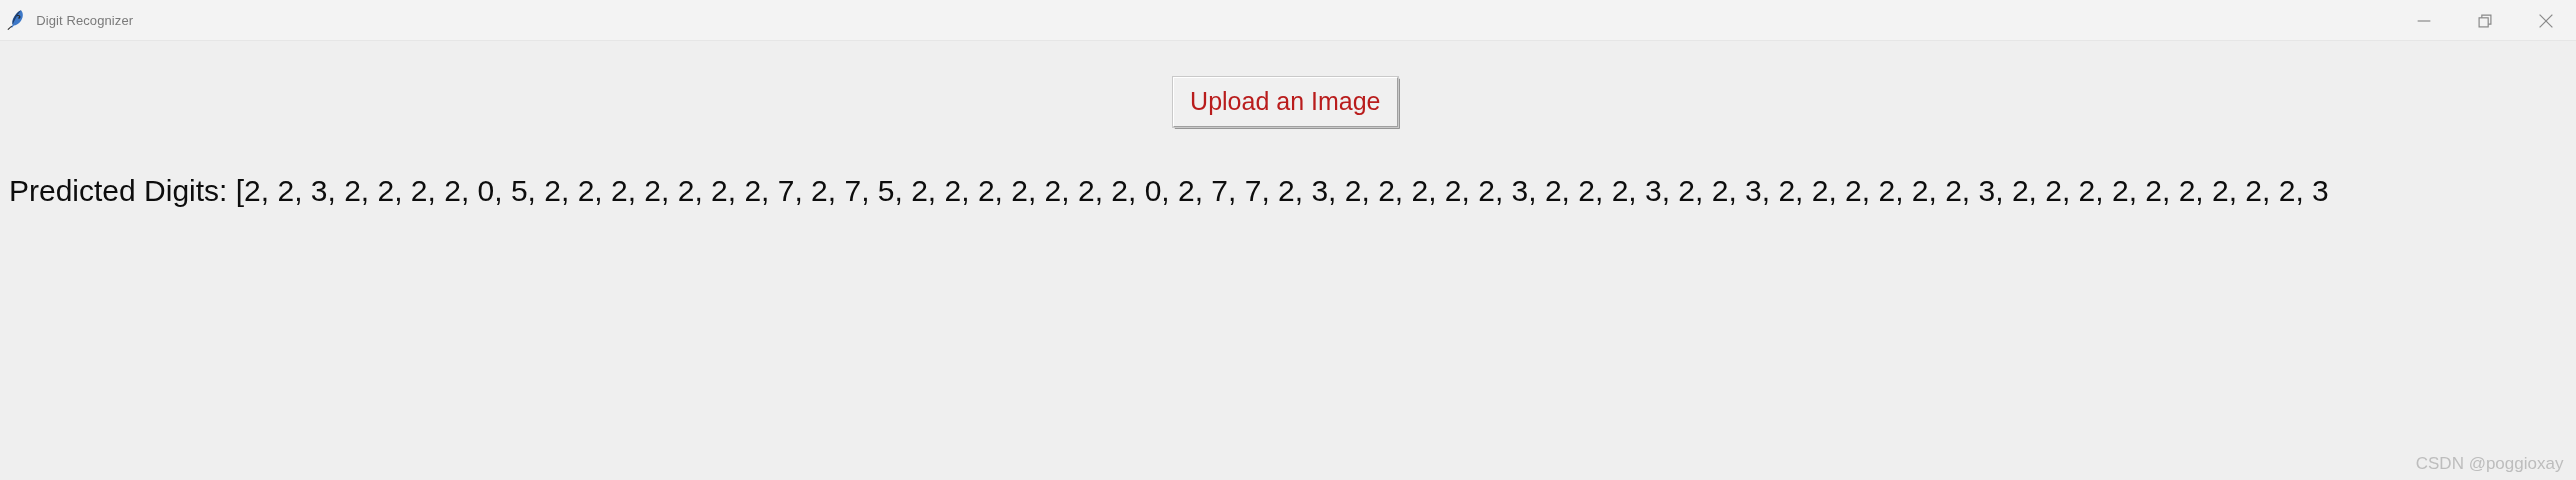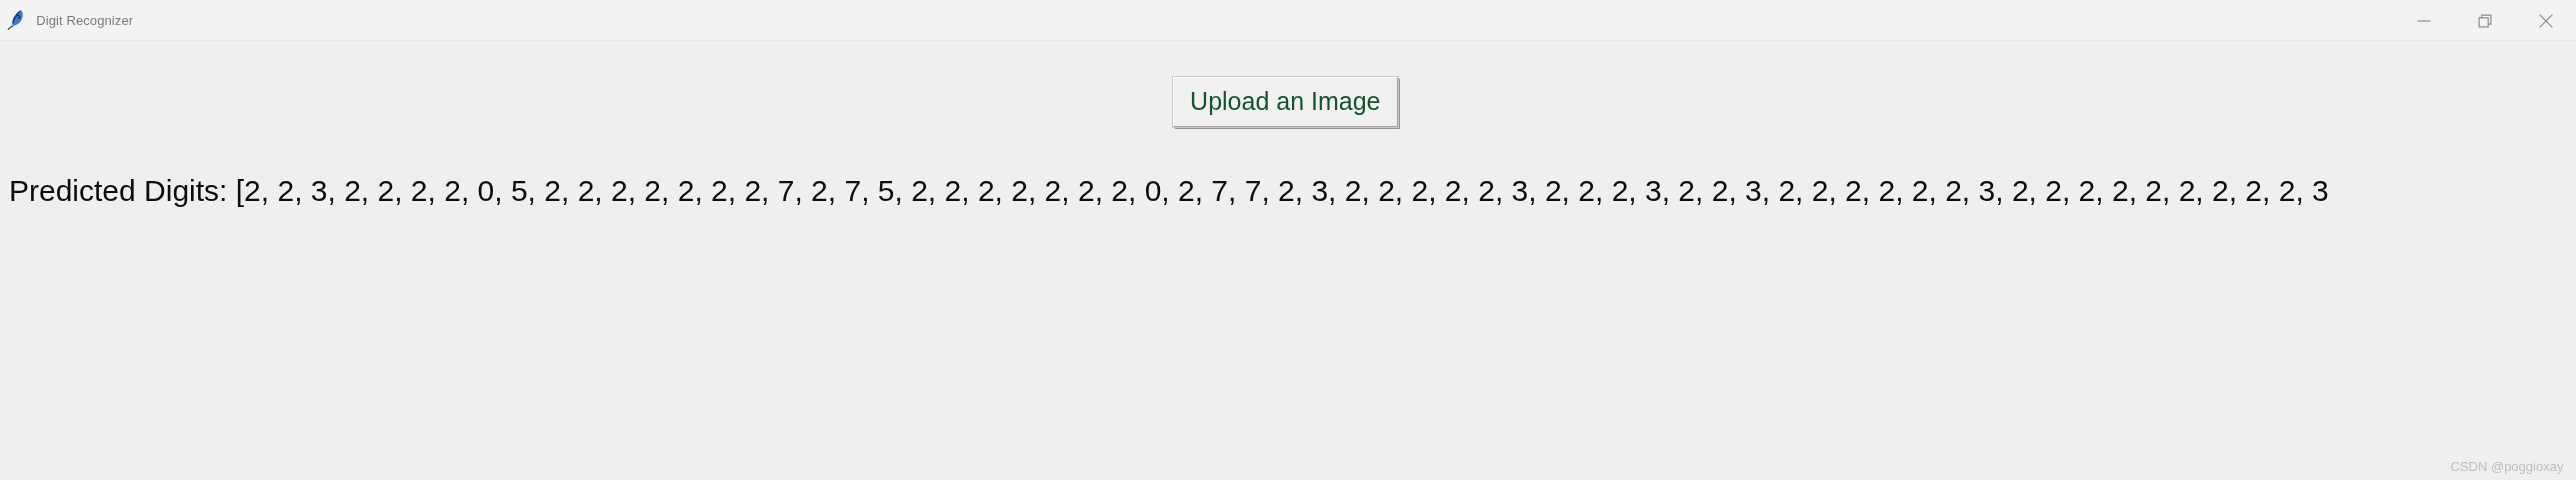--- a/index.html
+++ b/index.html
@@ -81,21 +81,21 @@
     position: relative;
     background: #f0f0f0;
     border-top: 0.9px solid #ffffff;
     border-left: 0.9px solid #ffffff;
     border-right: 0.9px solid #a0a0a0;
     border-bottom: 0.9px solid #a0a0a0;
     box-shadow: 1.8px 1.8px 0 0 #808080;
     outline: 0.9px solid #c9c9c9;
     padding: 10.8px 16px 12.6px 16px;
     font-size: 25px;
-    color: #14532d;
+    color: #b91c1c;
     font-family: "Liberation Sans", sans-serif;
     line-height: 1;
     cursor: default;
     white-space: nowrap;
     margin-left: -5.4px;
   }
 
   .prediction-line {
     position: absolute;
     top: 133px;
@@ -106,21 +106,21 @@
     white-space: nowrap;
     overflow: hidden;
     font-family: "Liberation Sans", sans-serif;
     letter-spacing: 0px;
   }
 
   .watermark {
     position: absolute;
     right: 12.6px;
     bottom: 7.2px;
-    font-size: 13px;
+    font-size: 17px;
     color: #bdbdbd;
     font-family: "Liberation Sans", sans-serif;
     white-space: nowrap;
   }
 </style>
 </head>
 <body>
 
 <div class="titlebar">
 

